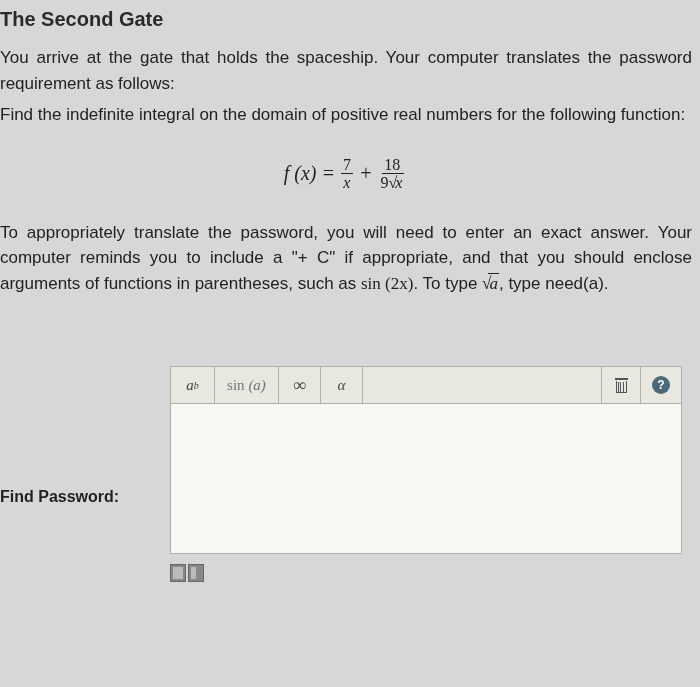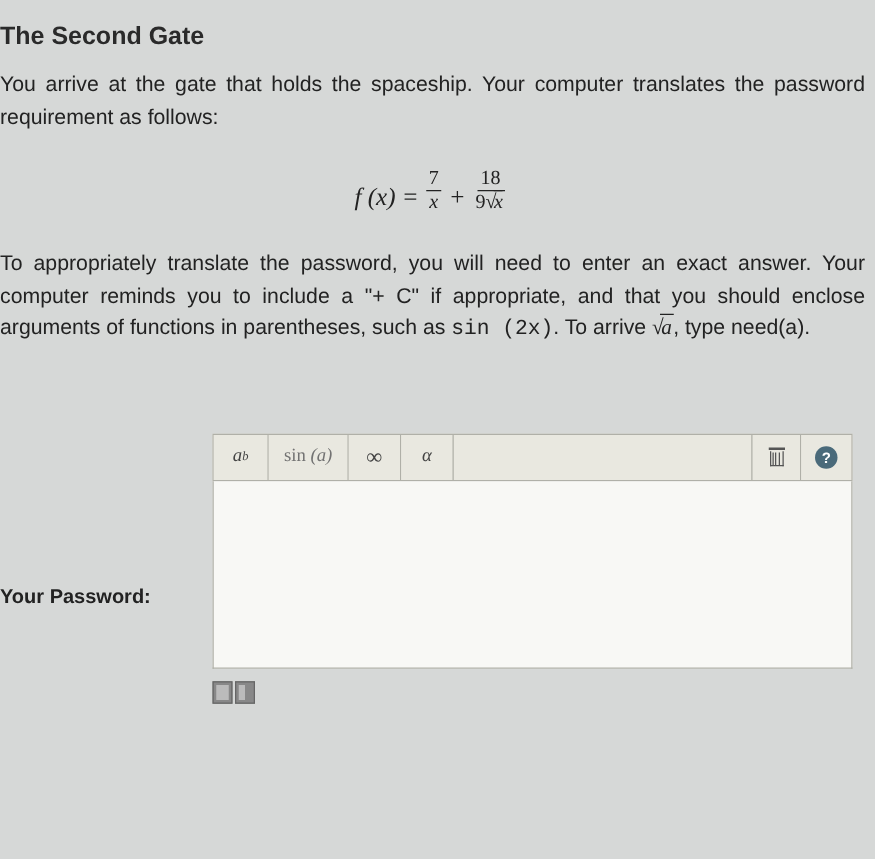--- a/index.html
+++ b/index.html
@@ -10,21 +10,21 @@
     body {
       font-family: Arial, Helvetica, sans-serif;
       background: #d6d8d7;
       width: 700px;
       height: 687px;
       padding: 0;
       overflow: hidden;
       color: #222;
     }
     .container {
-      padding: 18px 8px 0 0;
+      padding: 8px 8px 0 0;
     }
     .title {
       font-size: 20px;
       font-weight: bold;
       color: #2a2a2a;
       margin-bottom: 14px;
     }
     .intro {
       font-size: 17px;
       line-height: 1.5;
@@ -38,21 +38,21 @@
     }
     .formula-row {
       text-align: center;
       margin: 28px 0;
       font-family: "Times New Roman", serif;
       font-size: 20px;
       font-style: italic;
     }
     .formula-row .eq {
       display: inline-flex;
-      align-items: flex-end;
+      align-items: center;
       gap: 4px;
     }
     .frac {
       display: inline-flex;
       flex-direction: column;
       align-items: center;
       font-style: normal;
       font-size: 16px;
       line-height: 1.1;
       vertical-align: middle;
@@ -73,21 +73,21 @@
       padding: 0 2px 0 0;
       margin-left: -2px;
     }
     .instructions {
       font-size: 17px;
       line-height: 1.5;
       text-align: justify;
       margin-bottom: 70px;
     }
     .instructions .sin {
-      font-family: Liberation Mono, monospace;
+      font-family: Liberation Serif, serif;
     }
     .instructions .radical {
       font-family: "Times New Roman", serif;
     }
     .radical .ovl {
       border-top: 1px solid #222;
       padding: 0 1px;
       margin-left: -3px;
       font-style: italic;
     }
@@ -209,44 +209,45 @@
     }
   </style>
 </head>
 <body>
 
 <div class="container">
   <div class="title">The Second Gate</div>
 
   <p class="intro">You arrive at the gate that holds the spaceship. Your computer translates the password requirement as follows:</p>
 
+  <p class="intro-bold">Find the indefinite integral on the domain of positive real numbers for the following function:</p>
 
   <div class="formula-row">
     <span class="eq">
       <span>f (x) =</span>
       <span class="frac">
         <span class="num">7</span>
         <span class="den" style="font-style:italic">x</span>
       </span>
       <span>+</span>
       <span class="frac">
         <span class="num">18</span>
         <span class="den sqrt">
           <span>9</span><span>√</span><span class="rad" style="font-style:italic">x</span>
         </span>
       </span>
     </span>
   </div>
 
   <p class="instructions">
-    <span>To appropriately translate the password, you will need to enter an exact answer. Your computer reminds you to include a "+ C" if appropriate, and that you should enclose arguments of functions in parentheses, such as </span><span class="sin">sin (2x)</span><span>. To arrive </span><span class="radical">√<span class="ovl">a</span></span><span>, type need(a).</span>
+    <span>To appropriately translate the password, you will need to enter an exact answer. Your computer reminds you to include a "+ C" if appropriate, and that you should enclose arguments of functions in parentheses, such as </span><span class="sin">sin (2x)</span><span>. To type </span><span class="radical">√<span class="ovl">a</span></span><span>, type need(a).</span>
   </p>
 
   <div class="answer-row">
-    <div class="label">Your Password:</div>
+    <div class="label">Find Password:</div>
     <div class="editor">
       <div class="toolbar">
         <div class="tbtn exp">
           <span>a</span>
             <sup>b</sup>
         </div>
         <div class="tbtn sinbtn">
           <span>sin</span>&nbsp;<span class="arg">(a)</span>
         </div>
         <div class="tbtn inf">∞</div>

